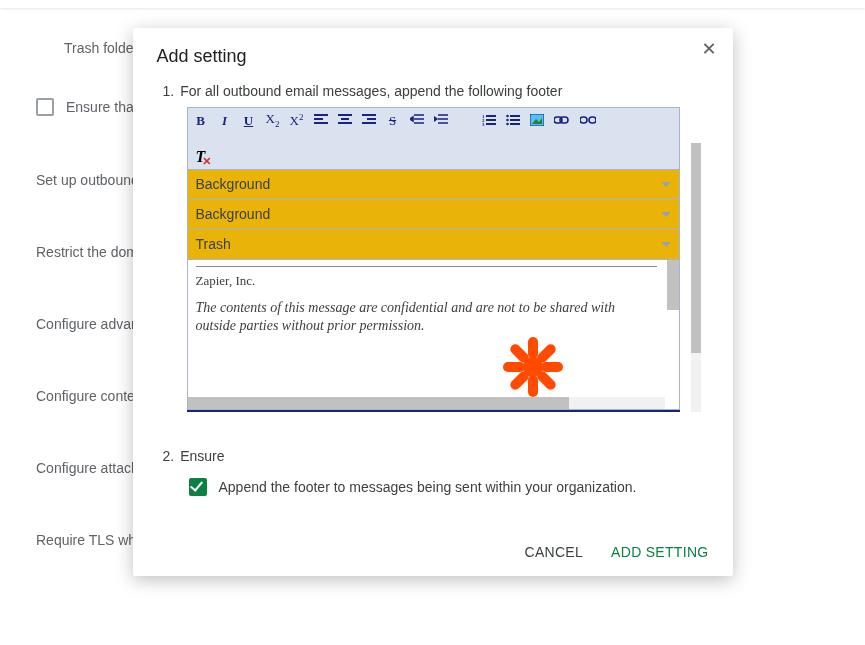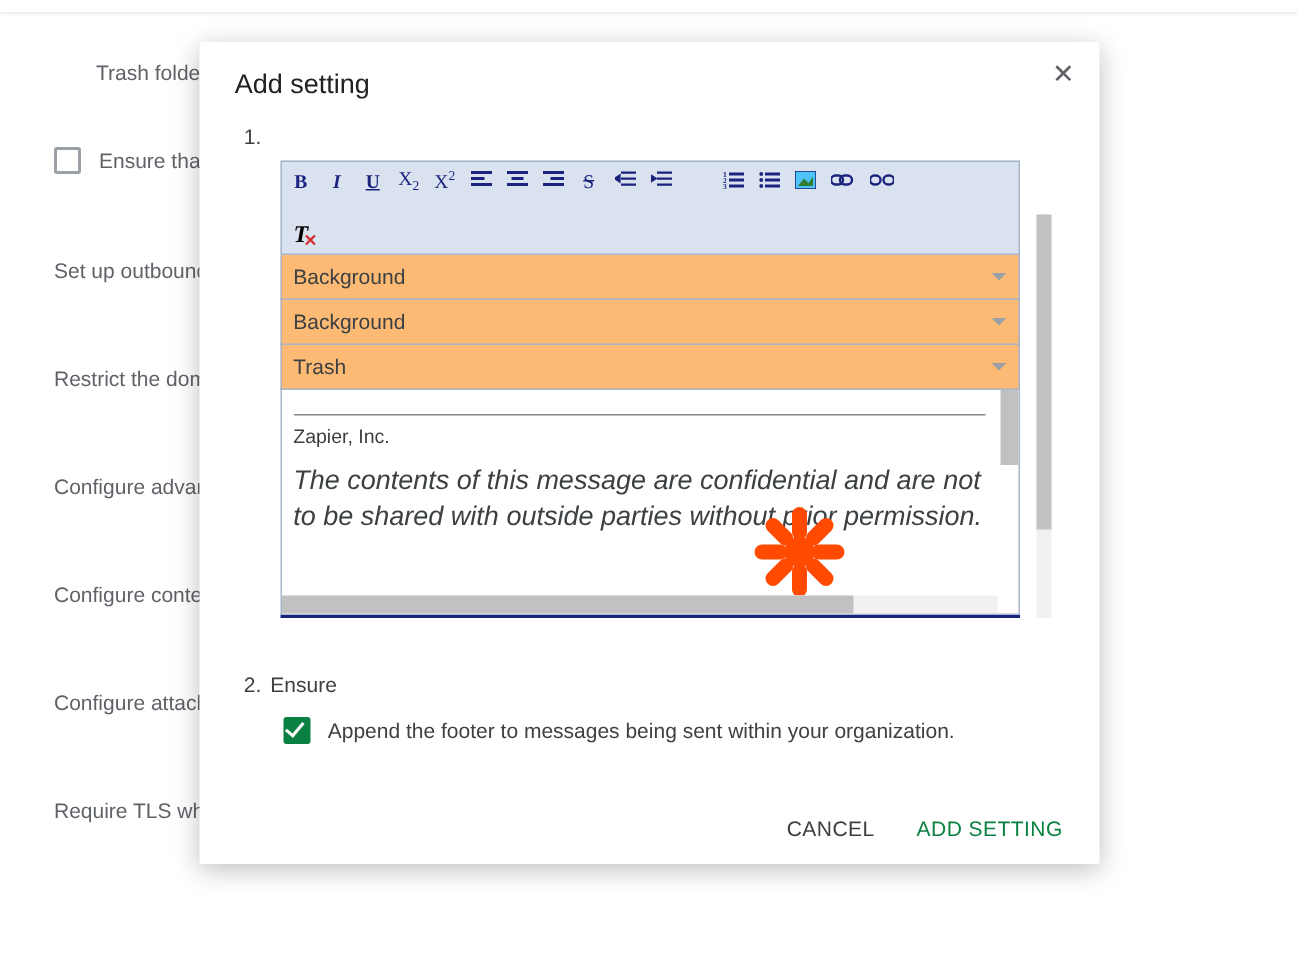--- a/index.html
+++ b/index.html
@@ -100,21 +100,21 @@
     text-align: center;
     font-weight: bold;
   }
   .tbtn.i { font-style: italic; }
   .tbtn.u { text-decoration: underline; }
   .tbtn svg { display:block; }
   .hr-icon {
     width: 14px; height: 2px; background: #1a237e;
   }
   .dropdown-row {
-    background: #fdba74;
+    background: #eab308;
     border: 1px solid #a6b4cc;
     border-top: none;
     height: 30px;
     display: flex;
     align-items: center;
     padding: 0 8px;
     color: #3c4043;
     font-size: 14px;
     justify-content: space-between;
     cursor: pointer;
@@ -130,29 +130,30 @@
     border-top: none;
     height: 150px;
     position: relative;
     background: #fff;
     overflow: hidden;
   }
   .content-inner {
     position: absolute;
     left: 0; right: 14px; top: 0; bottom: 12px;
     overflow: hidden;
-    padding: 16px 8px;
+    padding: 6px 8px;
+    font-family: Liberation Serif, serif;
   }
   .content-inner hr {
     border: none;
     border-top: 1px solid #888;
     margin: 0 0 6px 0;
   }
   .company { font-size: 13px; color: #3c4043; margin-bottom: 10px; }
-  .conf { font-size: 18px; font-style: italic; color: #3c4043; line-height: 1.35; }
+  .conf { font-size: 14px; font-style: italic; color: #3c4043; line-height: 1.35; }
   .logo {
     position: absolute;
     right: 100px;
     bottom: -6px;
   }
   .hscroll {
     position: absolute;
     left: 0; bottom: 0;
     height: 12px;
     width: calc(100% - 14px);
@@ -275,20 +276,21 @@
     </div>
 </div>
 
 <div class="overlay">
   <div class="dialog">
     <div class="close-x">✕</div>
     <div class="dialog-title">Add setting</div>
 
     <div class="step-row">
       <span>1.</span>
+      <span>For all outbound email messages, append the following footer</span>
     </div>
 
     <div class="editor-wrap">
       <div class="outer-vscroll">
         <div class="track"></div>
         <div class="thumb"></div>
       </div>
 
       <div class="toolbar" style="width:493px">
         <span class="tbtn">B</span>

